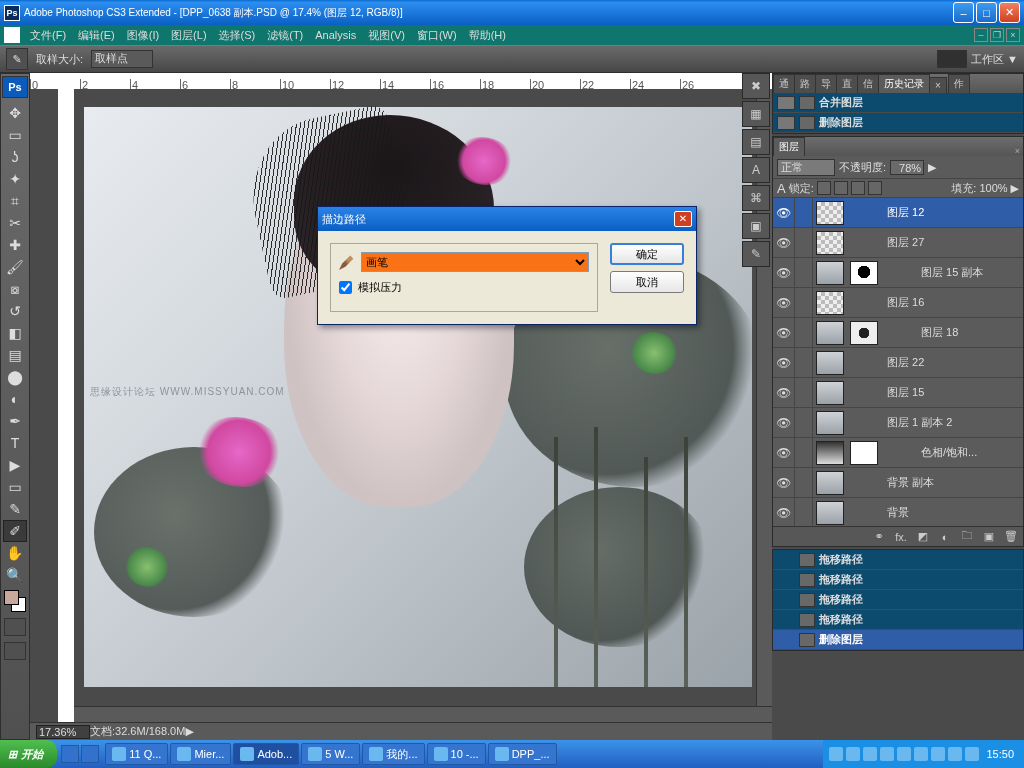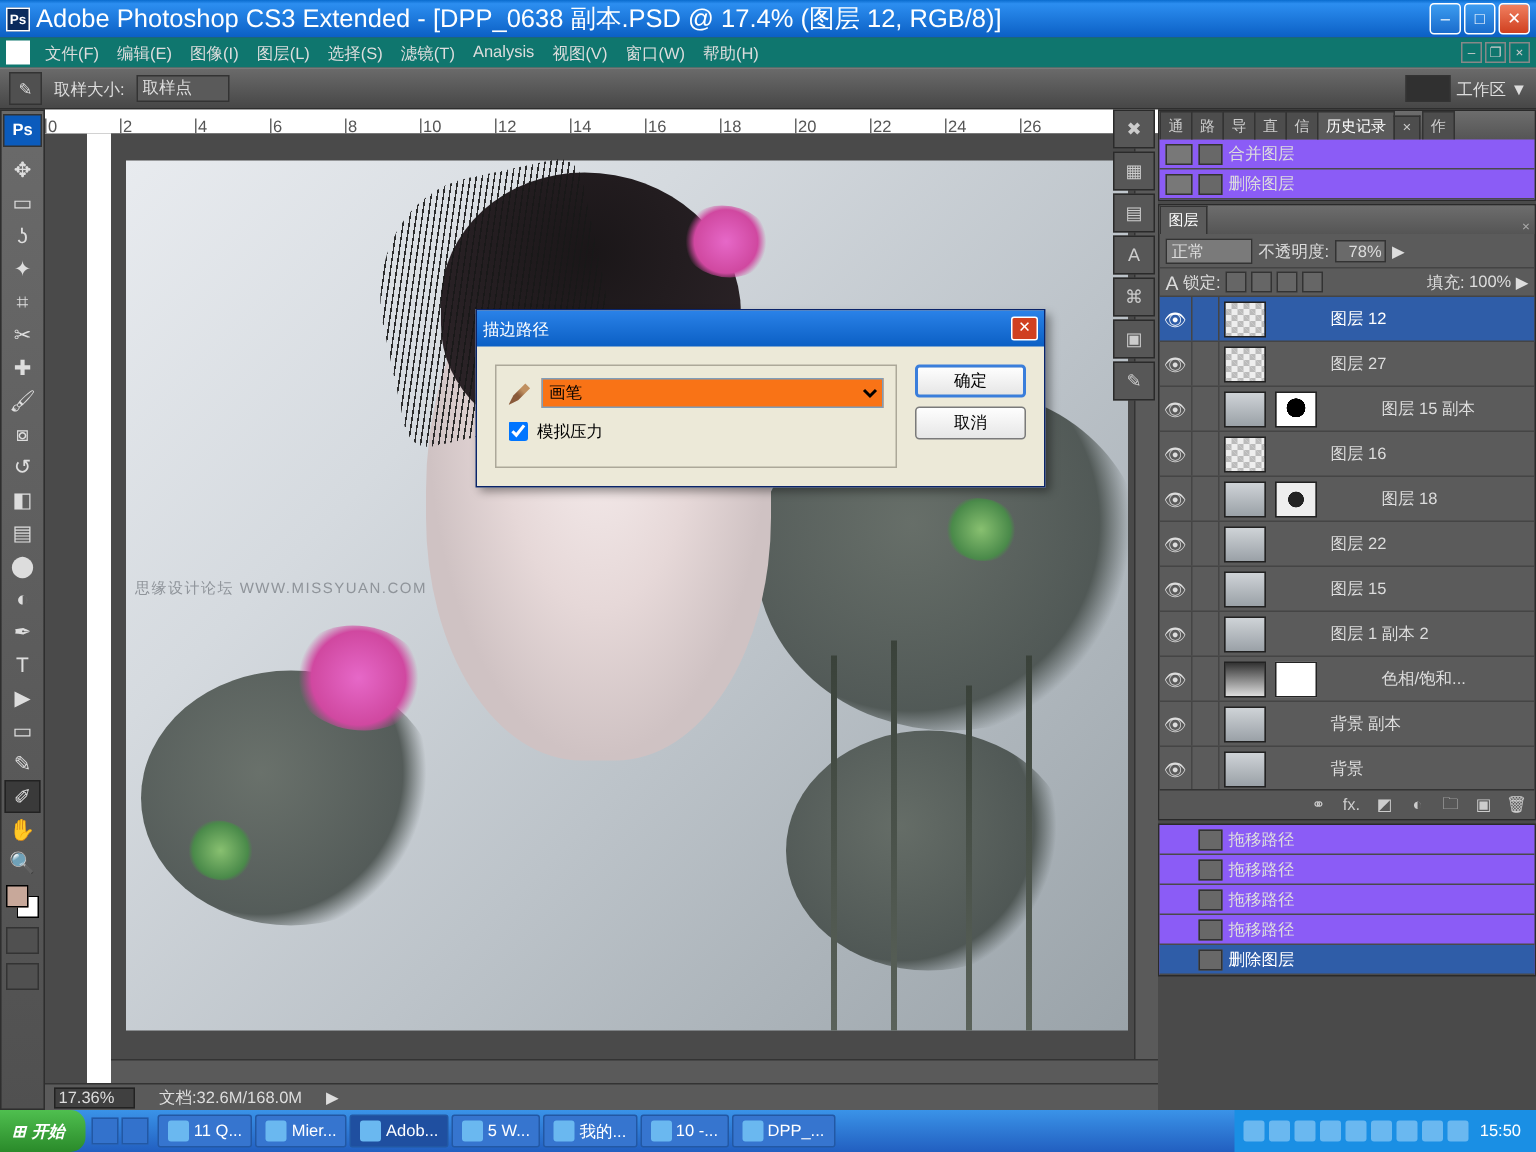--- a/index.html
+++ b/index.html
@@ -1,21 +1,21 @@
 <!DOCTYPE html>
 <html><head>
 <meta charset="utf-8">
 <style>
 * { margin:0; padding:0; box-sizing:border-box; font-family:"Microsoft YaHei","SimSun",Tahoma,sans-serif; font-size:11px; }
 body { width:1024px; height:768px; background:#4a4a4a; overflow:hidden; position:relative; }
 
 
 .titlebar { height:25px; background:linear-gradient(#0a6cce,#2c8ef0 10%,#0b5fc4); color:#fff; display:flex; align-items:center; padding:0 4px; }
 .titlebar .ps { width:16px; height:16px; background:#0b2b5c; border:1px solid #fff; display:flex; align-items:center; justify-content:center; font-size:9px; font-weight:bold; margin-right:4px; }
-.titlebar .title { flex:1; font-size:17px; }
+.titlebar .title { flex:1; font-size:10px; }
 .titlebar .win-btn { width:21px; height:21px; margin-left:2px; border-radius:3px; display:flex; align-items:center; justify-content:center; color:#fff; font-size:11px; }
 .titlebar .min,.titlebar .max { background:linear-gradient(#3c9cf0,#1a6ccc); border:1px solid #fff; }
 .titlebar .close { background:linear-gradient(#f08060,#d04020); border:1px solid #fff; }
 
 
 .menubar { height:20px; background:#0f766e; display:flex; align-items:center; padding:0 4px; color:#ddd; }
 .menubar .app-ico { width:16px; height:16px; background:#fff; margin-right:4px; }
 .menubar .item { padding:0 6px; cursor:default; }
 .menubar .docctl { margin-left:auto; display:flex; }
 .menubar .docctl div { width:14px; height:14px; border:1px solid #888; margin-left:2px; color:#ccc; text-align:center; line-height:12px; font-size:9px; }
@@ -49,21 +49,21 @@
 .canvas { position:absolute; left:10px; top:18px; width:668px; height:580px; background:linear-gradient(135deg,#e8ebef 0%,#d5dadf 30%,#bcc3c9 60%,#9aa3a9 100%); }
 
 .art-lotus { position:absolute; width:180px; height:160px; background:radial-gradient(circle at 40% 40%,#586058 0%,#404844 60%,transparent 70%); border-radius:50%; opacity:.85; }
 .art-bloom { position:absolute; width:90px; height:70px; background:radial-gradient(circle,#e668c8 0%,#d048a0 55%,transparent 70%); border-radius:50% 60% 50% 60%; }
 .art-stem { position:absolute; width:4px; background:linear-gradient(#3a423a,#5a625a); }
 .art-face { position:absolute; left:200px; top:40px; width:230px; height:360px; background:radial-gradient(ellipse at 50% 35%,#f7eeee 0%,#e6d8d8 40%,#cfc2c3 70%); border-radius:50% 50% 45% 45%; }
 .art-hair { position:absolute; left:210px; top:8px; width:200px; height:180px; background:radial-gradient(circle at 50% 30%,#1a1618,#2a2226 70%); border-radius:55% 60% 50% 50%; }
 .art-strokes { position:absolute; left:170px; top:10px; width:150px; height:170px; background:repeating-linear-gradient(110deg,#181818 0 1px,transparent 1px 4px); transform:rotate(-12deg); border-radius:50% 10% 50% 10%; opacity:.9; }
 .watermark { position:absolute; left:6px; top:278px; color:#8f949a; font-size:10px; letter-spacing:1px; }
 
-.status { height:18px; background:#5a5a5a; color:#ddd; display:flex; align-items:center; padding:0 6px; gap:16px; border-top:1px solid #333; }
+.status { height:18px; background:#5a5a5a; color:#ddd; display:flex; align-items:center; padding:0 6px; border-top:1px solid #333; }
 .status .zoom { width:54px; background:#404040; border:1px solid #222; padding:0 2px; }
 
 
 .dialog { position:absolute; left:317px; top:206px; width:380px; background:#ece9d8; border:1px solid #0a246a; box-shadow:3px 3px 6px rgba(0,0,0,.4); }
 .dlg-title { height:24px; background:linear-gradient(#2a82e8,#0b5fc4); color:#fff; display:flex; align-items:center; padding:0 4px; font-size:12px; }
 .dlg-title .x { margin-left:auto; width:18px; height:16px; background:#d04020; border:1px solid #fff; color:#fff; text-align:center; line-height:14px; border-radius:2px; font-size:10px; }
 .dlg-body { padding:12px; display:flex; gap:12px; }
 .dlg-main { flex:1; border:1px solid #aca899; padding:8px; background:#ece9d8; }
 .dlg-main .row { display:flex; align-items:center; gap:6px; margin-bottom:8px; }
 .dlg-main select { flex:1; height:20px; background:#f97316; border:1px solid #7f9db9; }
@@ -73,21 +73,21 @@
 .dlg-btn { width:74px; height:22px; background:linear-gradient(#fefefe,#e6e6e6); border:1px solid #7a7a7a; border-radius:3px; text-align:center; line-height:20px; }
 .dlg-btn.ok { border:2px solid #3a7edb; line-height:18px; }
 
 
 .panels { width:252px; display:flex; flex-direction:column; }
 .panel { background:#5b5b5b; border:1px solid #2a2a2a; margin-bottom:2px; }
 .panel .tabs { height:19px; background:linear-gradient(#6d6d6d,#555); display:flex; align-items:flex-end; color:#ccc; overflow:hidden; }
 .panel .tab { padding:2px 5px; border:1px solid #333; border-bottom:none; background:#4d4d4d; margin-right:-1px; white-space:nowrap; font-size:10px; }
 .panel .tab.act { background:#5b5b5b; color:#fff; }
 .panel .tabs .tx { margin-left:auto; color:#aaa; padding:0 3px; font-size:9px; }
-.panel-body { background:#8b5cf6; }
+.panel-body { background:#0c4a6e;font-weight:bold; }
 
 
 .hist-row { height:20px; display:flex; align-items:center; color:#ddd; padding-left:4px; gap:4px; border-bottom:1px solid #4a4a4a; }
 .hist-row .hthumb { width:18px; height:14px; border:1px solid #333; background:#787878; }
 .hist-row .hicon { width:16px; height:14px; border:1px solid #333; background:#686868; }
 .hist-row.act { background:#2f5da8; color:#fff; }
 .hist-spacer { width:18px; }
 
 
 .lyr-opts { height:22px; display:flex; align-items:center; gap:4px; padding:0 4px; color:#ddd; }

